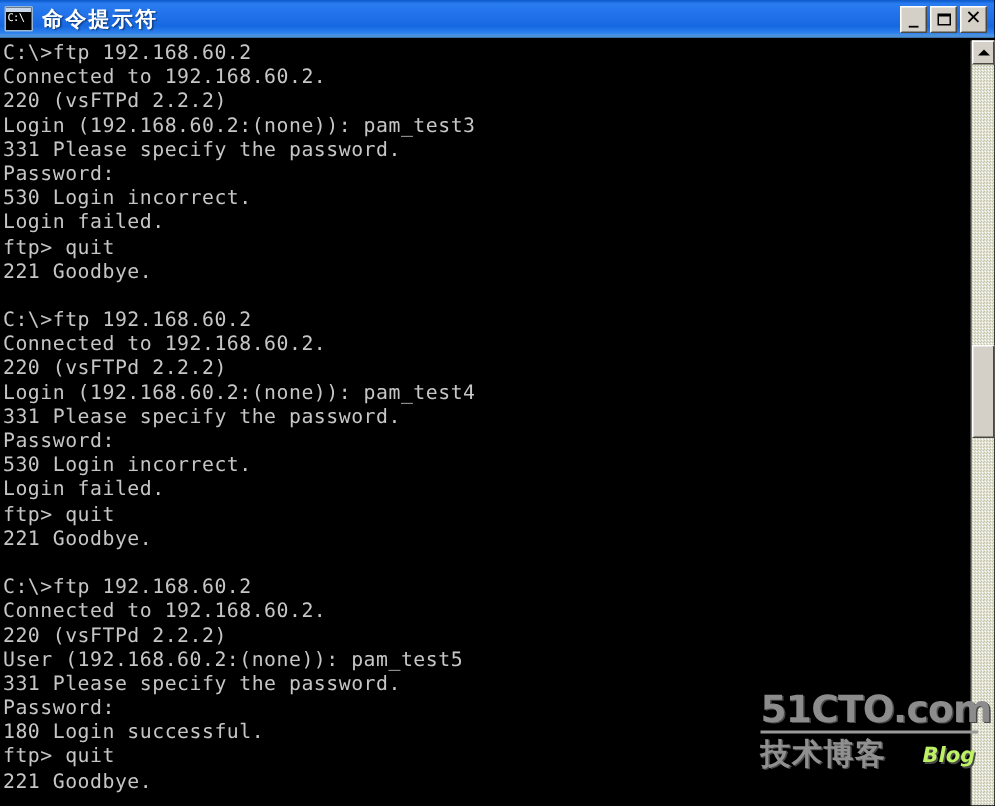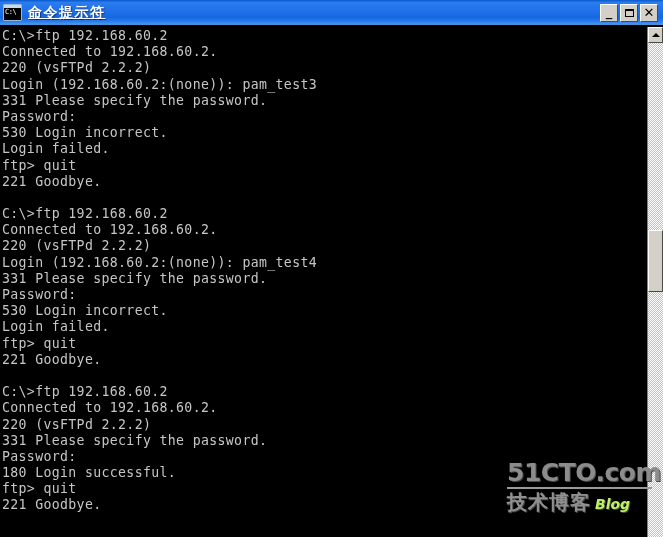--- a/index.html
+++ b/index.html
@@ -77,21 +77,20 @@
   #title-text {
     color: #ffffff;
     font-family: "DejaVu Sans", sans-serif;
     font-size: 14px;
     font-weight: bold;
     letter-spacing: 1.5px;
     text-shadow: 1px 1px 1px rgba(0,0,0,0.45);
     white-space: nowrap;
     flex: 1 1 auto;
     overflow: hidden;
-    text-decoration: underline;
   }
 
   #win-buttons {
     display: flex;
     align-items: center;
     gap: 2px;
     flex: 0 0 auto;
     margin-right: 3px;
   }
   .win-btn {
@@ -234,21 +233,21 @@
   }
   #wm-rule {
     height: 2px;
     background: #9a9a9a;
     margin: 1px 0 2px 0;
     width: 145px;
   }
   #wm-bottom {
     display: flex;
     align-items: flex-end;
-    gap: 4px;
+    gap: 24px;
     white-space: nowrap;
   }
   #wm-cn {
     font-family: "DejaVu Sans", sans-serif;
     font-size: 20px;
     font-weight: bold;
     color: #909090;
     letter-spacing: 1px;
     line-height: 22px;
     text-shadow: 1px 1px 0 #4a4a4a;
@@ -306,20 +305,21 @@
       <div class="line">331 Please specify the password.</div>
       <div class="line">Password:</div>
       <div class="line">530 Login incorrect.</div>
       <div class="line">Login failed.</div>
       <div class="line">ftp&gt; quit</div>
       <div class="line">221 Goodbye.</div>
       <div class="line blank"></div>
       <div class="line">C:\&gt;ftp 192.168.60.2</div>
       <div class="line">Connected to 192.168.60.2.</div>
       <div class="line">220 (vsFTPd 2.2.2)</div>
+      <div class="line">User (192.168.60.2:(none)): pam_test5</div>
       <div class="line">331 Please specify the password.</div>
       <div class="line">Password:</div>
       <div class="line">180 Login successful.</div>
       <div class="line">ftp&gt; quit</div>
       <div class="line">221 Goodbye.</div>
     </div>
 
   <div id="scrollbar">
     <div class="sb-btn up">
       <div class="arrow"></div>

